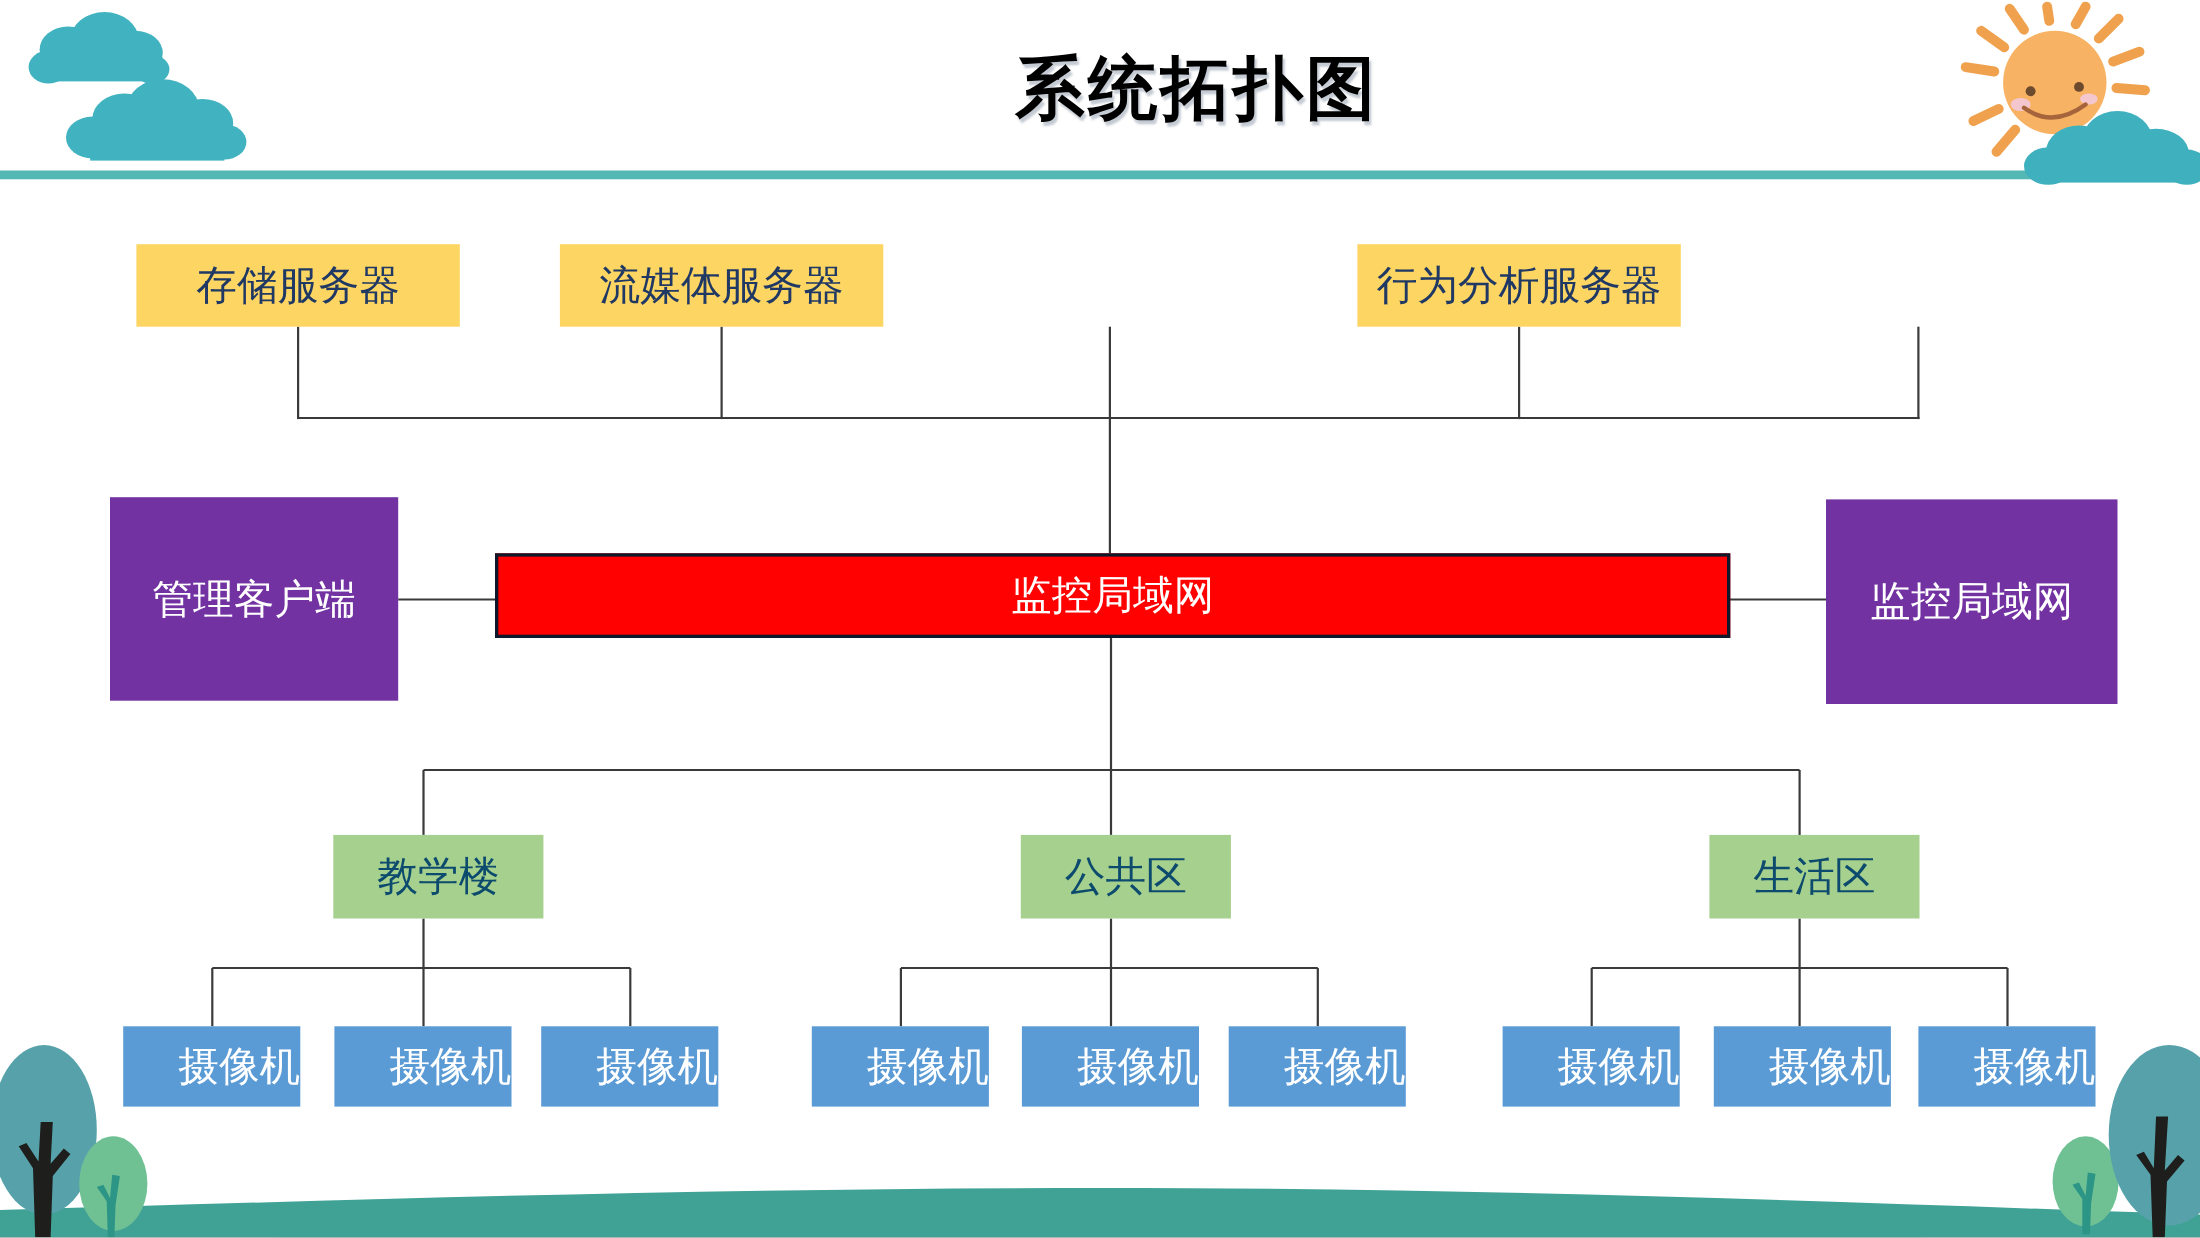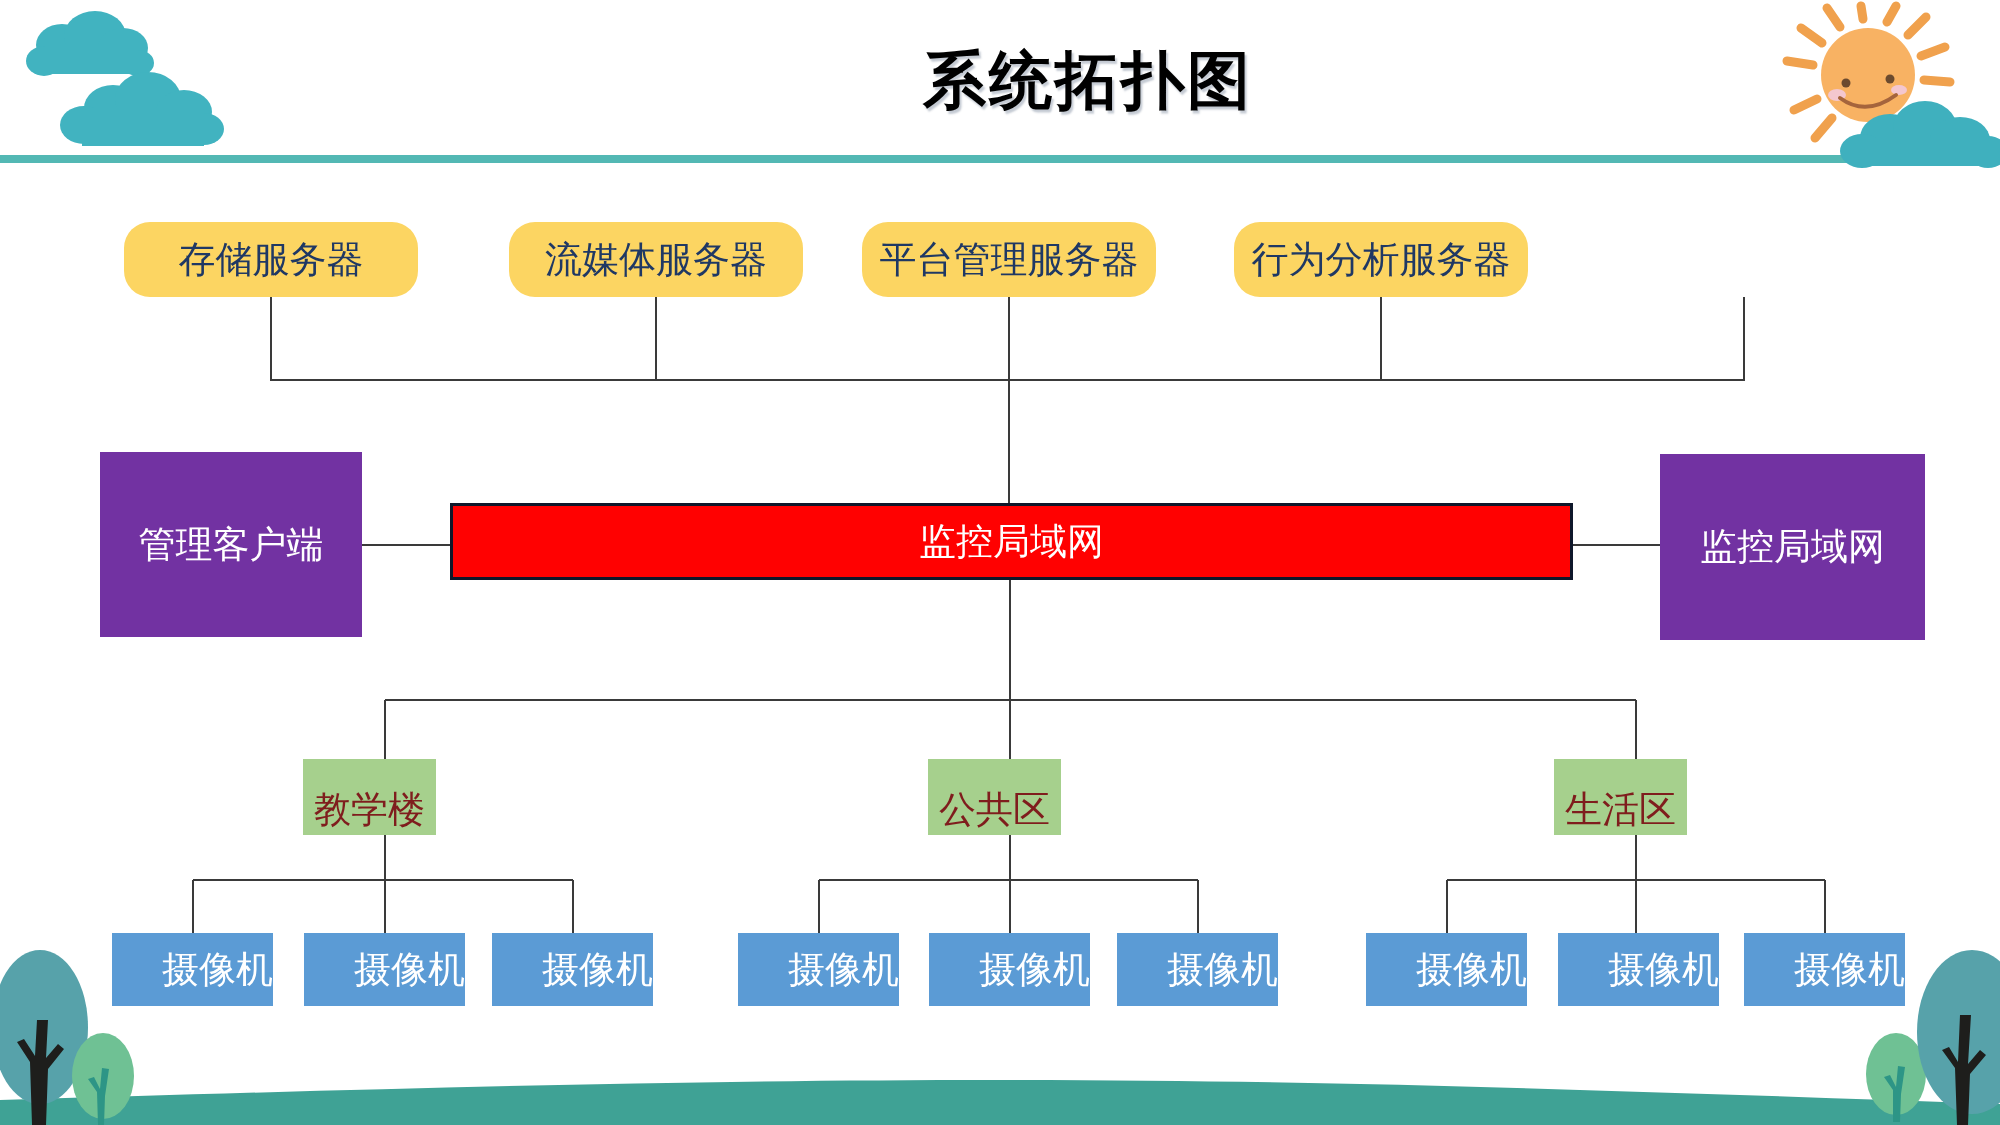--- a/index.html
+++ b/index.html
@@ -32,40 +32,38 @@
     display:flex;align-items:center;justify-content:center;
     text-align:center;
     box-sizing:border-box;
     white-space:nowrap;
   }
   .server-box{
     width:294px;height:75px;top:222px;
     background:#FCD562;
     color:#1F3864;
     font-size:37px;
-    border-radius:26px;
   }
   .network-box{
     left:450px;top:503px;width:1123px;height:77px;
     background:#FF0101;
     border:3px solid #0f172a;
     color:#ffffff;
     font-size:37px;
   }
   .client-box{
     background:#7232A2;
     color:#ffffff;
     font-size:37px;
   }
   .area-box{
-    width:133px;height:76px;top:759px;
+    width:191px;height:76px;top:759px;
     background:#A6D08D;
-    color:#7f1d1d;
-    font-size:37px;
-    align-items:flex-end;
+    color:#0c4a6e;
+    font-size:37px;
   }
   .camera-box{
     width:161px;height:73px;top:933px;
     background:#5B9BD5;
     color:#ffffff;
     font-size:37px;
     justify-content:flex-end;
   }
   svg{position:absolute;left:0;top:0;}
   .deco{pointer-events:none;}
@@ -112,23 +110,20 @@
       <line x1="1447" y1="880" x2="1447" y2="933"></line>
       <line x1="1825" y1="880" x2="1825" y2="933"></line>
     </g>
   </svg>
 
   <div class="node server-box" style="left:124px">
       <span>存储服务器</span>
     </div>
   <div class="node server-box" style="left:509px">
       <span>流媒体服务器</span>
-    </div>
-  <div class="node server-box" style="left:862px">
-      <span>平台管理服务器</span>
     </div>
   <div class="node server-box" style="left:1234px">
       <span>行为分析服务器</span>
     </div>
 
   <div class="node network-box">
       <span>监控局域网</span>
     </div>
 
   <div class="node client-box" style="left:100px;top:452px;width:262px;height:185px">

